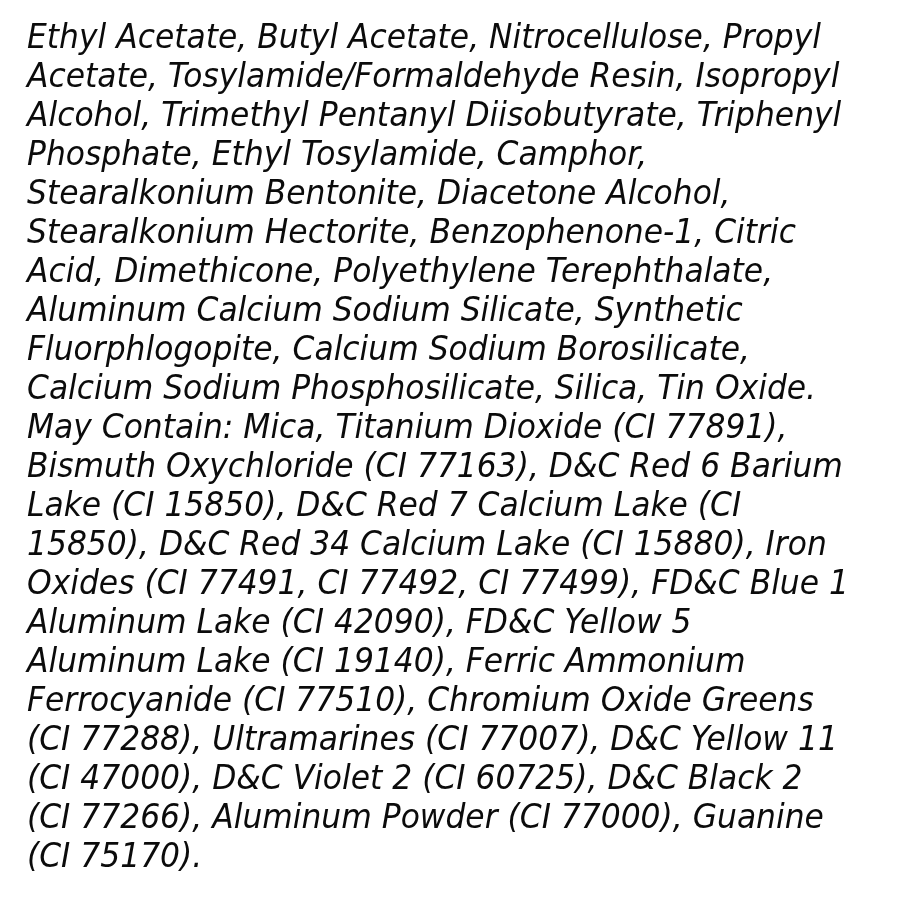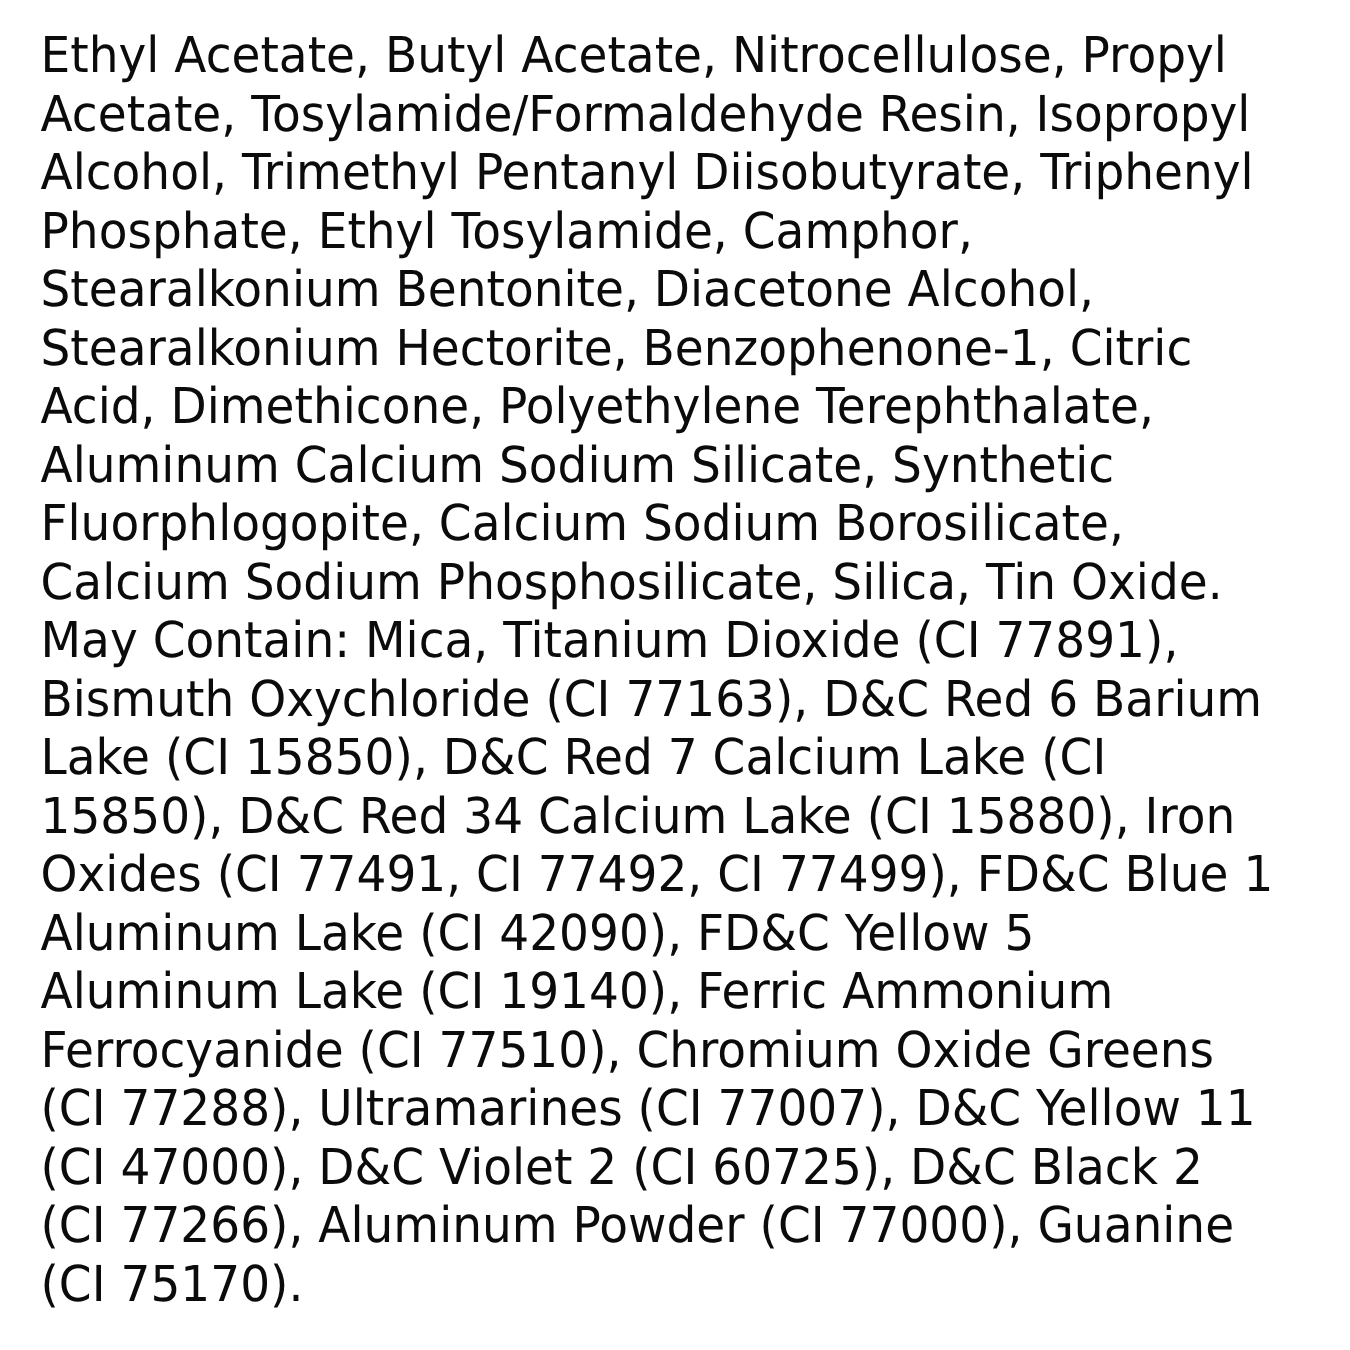--- a/index.html
+++ b/index.html
@@ -8,20 +8,21 @@
     background: #ffffff;
   }
   .page {
     position: relative;
     width: 900px;
     height: 900px;
     background: #ffffff;
     overflow: hidden;
     box-sizing: border-box;
     padding: 17px 0 0 27px;
+    font-style: italic;
   }
   .ingredients-block {
     font-family: "DejaVu Sans", "Liberation Sans", sans-serif;
     color: #0b0b0b;
     font-size: 33px;
     line-height: 39px;
     font-weight: 400;
   }
   .line {
     white-space: nowrap;

